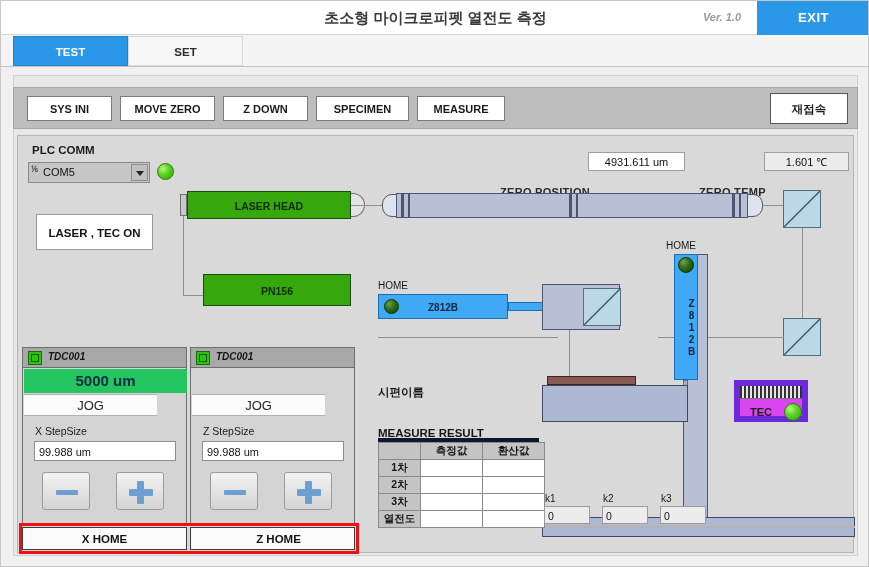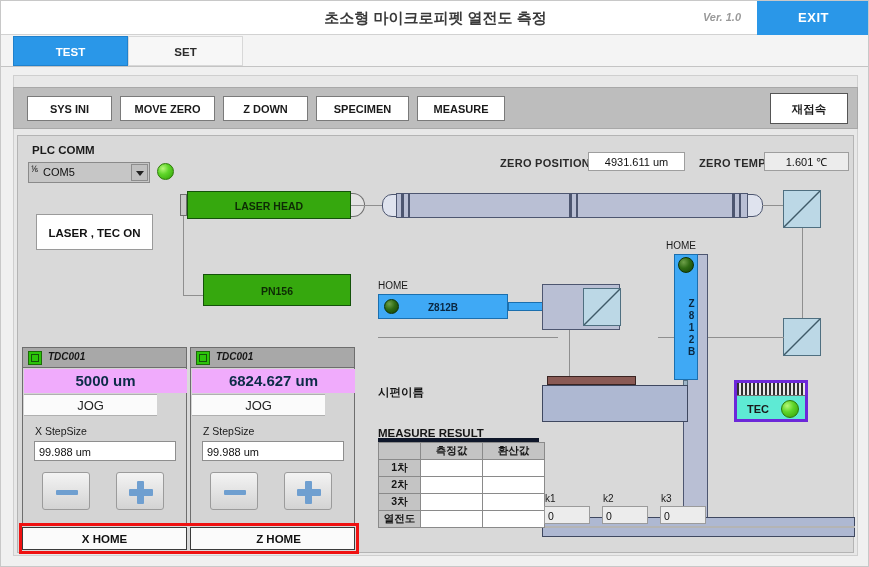--- a/index.html
+++ b/index.html
@@ -218,20 +218,21 @@
     cursor: pointer;
     margin-top: 20px;
   }
 
   .zero-lab {
     position: absolute;
     font-size: 11px;
     font-weight: bold;
     color: #2a2a2a;
     letter-spacing: 0.3px;
+    margin-top: 29px;
   }
   .zero-field {
     position: absolute;
     height: 19px;
     line-height: 19px;
     text-align: center;
     background: #ffffff;
     border: 1px solid #9e9e9e;
     font-size: 11px;
     color: #101010;
@@ -328,21 +329,21 @@
     font-weight: bold;
     color: #161616;
     font-style: italic;
   }
   .motor-readout {
     position: absolute;
     left: 1px; top: 21px;
     width: 163px; height: 24px;
     line-height: 24px;
     text-align: center;
-    background: #f0abfc;
+    background: #22c55e;
     color: #0c2b47;
     font-size: 15px;
     font-weight: bold;
   }
   .motor-jog {
     position: absolute;
     left: 1px; top: 46px;
     width: 133px; height: 22px;
     line-height: 22px;
     text-align: center;
@@ -497,22 +498,22 @@
     border: 1px solid #3f4860;
     box-sizing: border-box;
   }
   .specimen-bar {
     background: #8a5a55;
     border: 1px solid #3a2422;
     box-sizing: border-box;
   }
   .tec-mod {
     position: absolute;
-    background: #5eead4;
-    border: 3px solid #6d28d9;
+    background: #d946ef;
+    border: 6px solid #6d28d9;
     box-sizing: border-box;
   }
   .tec-fins {
     position: absolute;
     left: 0; top: 0;
     width: 100%; height: 13px;
     background: repeating-linear-gradient(90deg, #303030 0px, #303030 2px, #e8e8e8 2px, #e8e8e8 4px);
     border-bottom: 1px solid #6d6d6d;
     box-sizing: border-box;
   }
@@ -655,21 +656,20 @@
         <span class="glyph-plus-v"></span>
       </div>
     </div>
     <div class="home-btn" style="left:4px; top:391px; width:165px;">X HOME</div>
 
     <div class="motor" style="left:172px; top:211px; height:178px;">
       <div class="motor-head">
         <span class="motor-icon"></span>
         <span class="motor-title">TDC001</span>
       </div>
-      <div class="motor-readout">6824.627 um</div>
       <div class="motor-jog">JOG</div>
       <div class="step-lab">Z StepSize</div>
       <div class="step-field">99.988 um</div>
       <div class="pm-btn minus">
         <span class="glyph-minus"></span>
       </div>
       <div class="pm-btn plus">
         <span class="glyph-plus-h"></span>
         <span class="glyph-plus-v"></span>
       </div>

